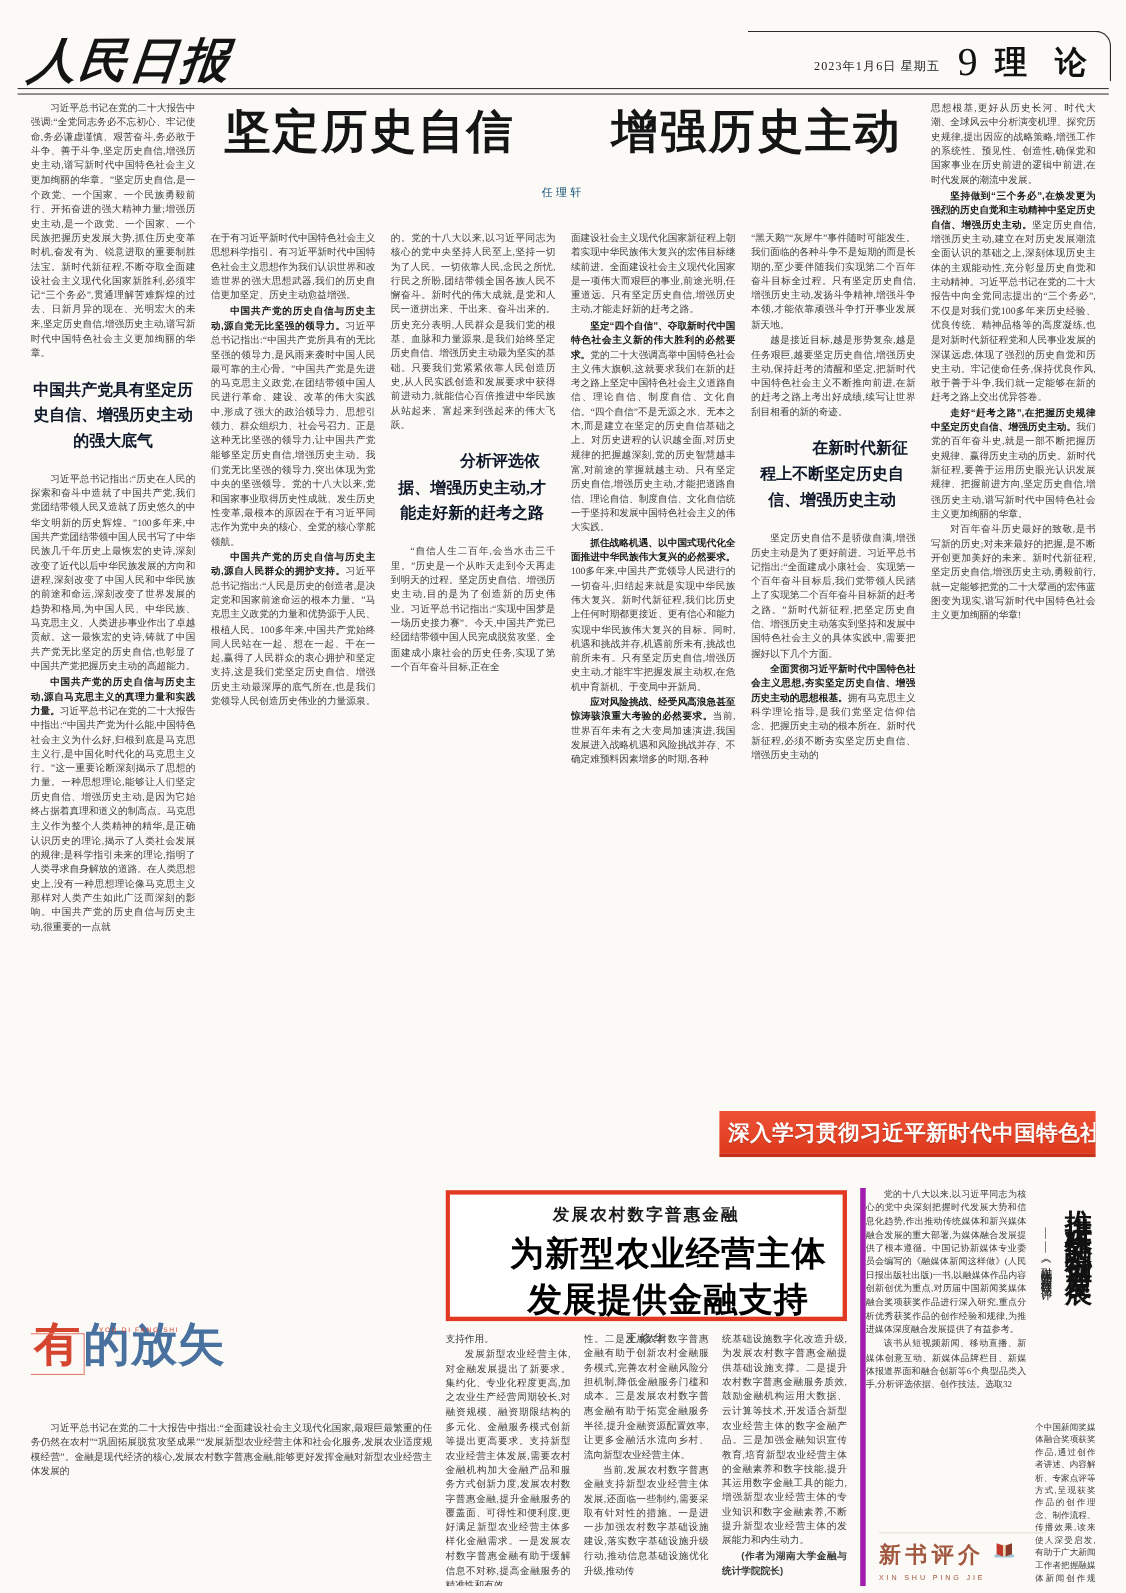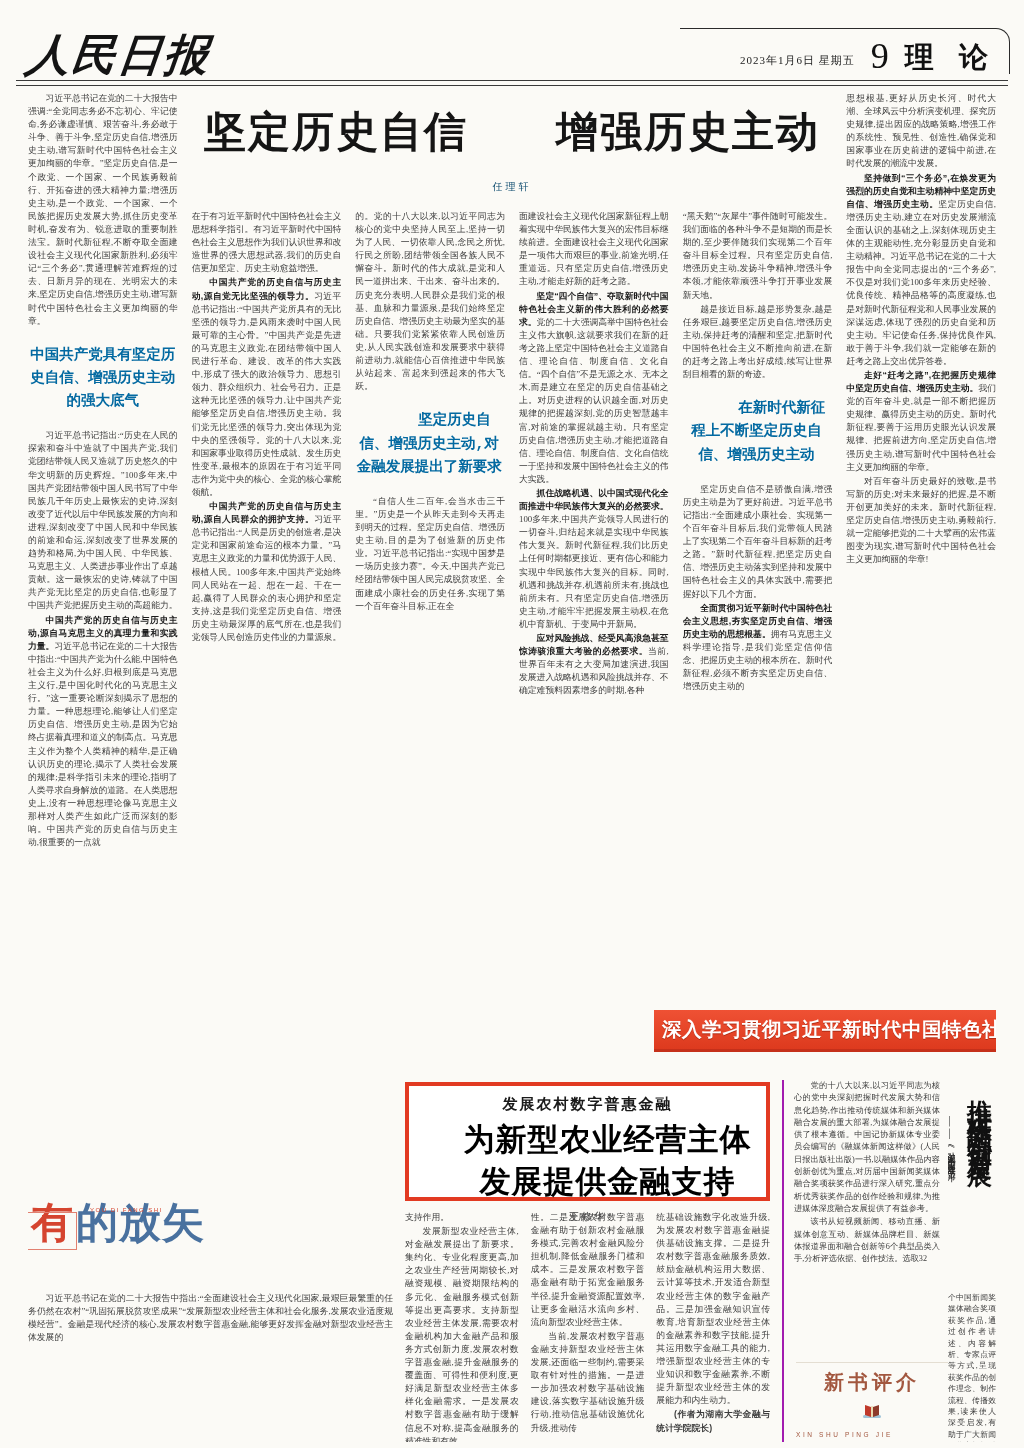--- a/index.html
+++ b/index.html
@@ -19,32 +19,32 @@
   .mast-pageno{font-size:36px;color:#111;line-height:0.9;}
   .mast-section{font-size:29px;font-weight:600;color:#111;letter-spacing:9px;line-height:0.95;}
   .mast-rule{margin:0 16px;height:4px;border-top:1.6px solid #3a3a3a;border-bottom:1px solid #3a3a3a;}
 
   
   .main{position:relative;margin:6px 28px 0;display:grid;
         grid-template-columns:repeat(6,1fr);grid-template-rows:118px 1fr;
         column-gap:14px;height:960px;overflow:hidden;}
   .headline-cell{grid-column:2/6;grid-row:1;text-align:center;overflow:hidden;}
   .main-title{font-family:"Liberation Sans","DejaVu Sans",sans-serif;font-weight:900;
-              font-size:42px;color:#151515;letter-spacing:2px;margin-top:12px;}
+              font-size:42px;color:#151515;letter-spacing:2px;}
   .main-byline{font-size:10px;color:#0c4a6e;margin-top:20px;letter-spacing:3px;}
   .mcol{overflow:hidden;font-size:8.8px;line-height:13.1px;text-align:justify;}
   .mc1{grid-column:1;grid-row:1/3;}
   .mc2{grid-column:2;grid-row:2;} .mc3{grid-column:3;grid-row:2;}
   .mc4{grid-column:4;grid-row:2;} .mc5{grid-column:5;grid-row:2;}
   .mc6{grid-column:6;grid-row:1/3;}
   .mcol p{margin:0 0 1px;text-indent:2em;}
   .mcol p.cont{text-indent:0;}
   .mcol b{font-family:"Liberation Sans","DejaVu Sans",sans-serif;color:#1c1c1c;}
-  .col-head{font-family:Liberation Mono, monospace;font-weight:700;
-            font-size:14.5px;line-height:1.6;color:#0369a1;text-align:center;
+  .col-head{font-family:Liberation Serif, serif;font-weight:700;
+            font-size:14.5px;line-height:1.6;color:#0f172a;text-align:center;
             margin:16px 0;text-indent:0 !important;}
   .col-head.inset{text-align:center;text-indent:3.5em !important;padding-right:2px;}
 
   
   .banner{position:absolute;right:-26px;bottom:0;width:368px;height:42px;
           background:linear-gradient(180deg,#ef5134,#dd3a1e);
           display:flex;align-items:center;gap:6px;padding:0 6px 0 8px;box-sizing:border-box;
           border-bottom:3px solid #c5301a;}
   .banner-text{color:#fff;font-family:"Liberation Sans","DejaVu Sans",sans-serif;
                font-weight:700;font-size:19.5px;letter-spacing:0.5px;white-space:nowrap;
@@ -71,34 +71,34 @@
   .ydfs{position:relative;height:80px;margin-bottom:10px;}
   .ydfs-pinyin{position:absolute;top:2px;left:62px;font-size:6px;color:#d5442f;
                letter-spacing:1.5px;font-family:"Liberation Sans",sans-serif;}
   .ydfs-row{display:flex;align-items:center;margin-top:12px;}
   .ydfs-you{position:relative;color:#d5442f;font-size:42px;font-weight:700;line-height:1;
             padding:0 3px;}
   .ydfs-youbox{position:absolute;border:1.2px solid #e28070;left:-4px;top:10px;right:-1px;bottom:-6px;}
   .ydfs-rest{color:#49719f;font-size:42px;font-weight:700;letter-spacing:1px;line-height:1;font-family:Liberation Serif, serif;}
 
   
-  .review{flex:1;margin-left:12px;border-left:2px solid #a21caf;padding-left:10px;
+  .review{flex:1;margin-left:12px;border-left:5px solid #a21caf;
           display:flex;gap:8px;position:relative;overflow:hidden;}
   .review-text{width:146px;flex:none;overflow:hidden;font-size:8.2px;line-height:12.3px;
                text-align:justify;padding-bottom:64px;box-sizing:border-box;height:100%;}
   .review-text p{margin:0 0 1px;text-indent:2em;}
   .review-right{flex:1;display:flex;flex-direction:column;overflow:hidden;}
   .review-titleblock{height:212px;flex:none;display:flex;justify-content:flex-end;gap:6px;}
   .vsubtitle{writing-mode:vertical-rl;font-size:10.5px;color:#222;margin-top:36px;letter-spacing:2px;}
   .vtitle{writing-mode:vertical-rl;font-size:25px;font-weight:700;color:#111;letter-spacing:7px;}
   .review-cont{flex:1;overflow:hidden;font-size:7.8px;line-height:11.4px;text-align:justify;}
   .review-cont p{margin:0;text-indent:0;}
   .xsp-box{position:absolute;left:12px;bottom:4px;width:152px;border-top:1px solid #e4ded2;
            padding-top:6px;}
-  .xsp-row{display:flex;align-items:center;gap:7px;flex-direction:column;}
+  .xsp-row{display:flex;align-items:center;gap:7px;}
   .xsp-text{font-size:20px;font-weight:700;color:#a2573f;letter-spacing:4px;}
   .xsp-pinyin{font-size:6.5px;letter-spacing:2.6px;color:#a2573f;margin-top:4px;
               font-family:"Liberation Sans",sans-serif;}
 </style>
 </head>
 <body>
 
 <header class="masthead">
   <div class="paper-logo">人民日报</div>
   <div class="mast-bracket">
@@ -124,21 +124,21 @@
   </div>
 
   <div class="mcol mc2">
     <p class="cont">在于有习近平新时代中国特色社会主义思想科学指引。有习近平新时代中国特色社会主义思想作为我们认识世界和改造世界的强大思想武器,我们的历史自信更加坚定、历史主动愈益增强。</p>
     <p><b>中国共产党的历史自信与历史主动,源自党无比坚强的领导力。</b><span>习近平总书记指出:“中国共产党所具有的无比坚强的领导力,是风雨来袭时中国人民最可靠的主心骨。”中国共产党是先进的马克思主义政党,在团结带领中国人民进行革命、建设、改革的伟大实践中,形成了强大的政治领导力、思想引领力、群众组织力、社会号召力。正是这种无比坚强的领导力,让中国共产党能够坚定历史自信,增强历史主动。我们党无比坚强的领导力,突出体现为党中央的坚强领导。党的十八大以来,党和国家事业取得历史性成就、发生历史性变革,最根本的原因在于有习近平同志作为党中央的核心、全党的核心掌舵领航。</span></p>
     <p><b>中国共产党的历史自信与历史主动,源自人民群众的拥护支持。</b><span>习近平总书记指出:“人民是历史的创造者,是决定党和国家前途命运的根本力量。”马克思主义政党的力量和优势源于人民、根植人民。100多年来,中国共产党始终同人民站在一起、想在一起、干在一起,赢得了人民群众的衷心拥护和坚定支持,这是我们党坚定历史自信、增强历史主动最深厚的底气所在,也是我们党领导人民创造历史伟业的力量源泉。</span></p>
   </div>
 
   <div class="mcol mc3">
     <p class="cont">的。党的十八大以来,以习近平同志为核心的党中央坚持人民至上,坚持一切为了人民、一切依靠人民,念民之所忧,行民之所盼,团结带领全国各族人民不懈奋斗。新时代的伟大成就,是党和人民一道拼出来、干出来、奋斗出来的。历史充分表明,人民群众是我们党的根基、血脉和力量源泉,是我们始终坚定历史自信、增强历史主动最为坚实的基础。只要我们党紧紧依靠人民创造历史,从人民实践创造和发展要求中获得前进动力,就能信心百倍推进中华民族从站起来、富起来到强起来的伟大飞跃。</p>
-    <div class="col-head inset">坚定历史自信、增强历史主动,对金融发展提出了新要求</div>
+    <div class="col-head inset">分析评选依据、增强历史主动,才能走好新的赶考之路</div>
     <p>“自信人生二百年,会当水击三千里。”历史是一个从昨天走到今天再走到明天的过程。坚定历史自信、增强历史主动,目的是为了创造新的历史伟业。习近平总书记指出:“实现中国梦是一场历史接力赛”。今天,中国共产党已经团结带领中国人民完成脱贫攻坚、全面建成小康社会的历史任务,实现了第一个百年奋斗目标,正在全</p>
   </div>
 
   <div class="mcol mc4">
     <p class="cont">面建设社会主义现代化国家新征程上朝着实现中华民族伟大复兴的宏伟目标继续前进。全面建设社会主义现代化国家是一项伟大而艰巨的事业,前途光明,任重道远。只有坚定历史自信,增强历史主动,才能走好新的赶考之路。</p>
     <p><b>坚定“四个自信”、夺取新时代中国特色社会主义新的伟大胜利的必然要求。</b><span>党的二十大强调高举中国特色社会主义伟大旗帜,这就要求我们在新的赶考之路上坚定中国特色社会主义道路自信、理论自信、制度自信、文化自信。“四个自信”不是无源之水、无本之木,而是建立在坚定的历史自信基础之上。对历史进程的认识越全面,对历史规律的把握越深刻,党的历史智慧越丰富,对前途的掌握就越主动。只有坚定历史自信,增强历史主动,才能把道路自信、理论自信、制度自信、文化自信统一于坚持和发展中国特色社会主义的伟大实践。</span></p>
     <p><b>抓住战略机遇、以中国式现代化全面推进中华民族伟大复兴的必然要求。</b><span>100多年来,中国共产党领导人民进行的一切奋斗,归结起来就是实现中华民族伟大复兴。新时代新征程,我们比历史上任何时期都更接近、更有信心和能力实现中华民族伟大复兴的目标。同时,机遇和挑战并存,机遇前所未有,挑战也前所未有。只有坚定历史自信,增强历史主动,才能牢牢把握发展主动权,在危机中育新机、于变局中开新局。</span></p>
     <p><b>应对风险挑战、经受风高浪急甚至惊涛骇浪重大考验的必然要求。</b><span>当前,世界百年未有之大变局加速演进,我国发展进入战略机遇和风险挑战并存、不确定难预料因素增多的时期,各种</span></p>
   </div>
 

